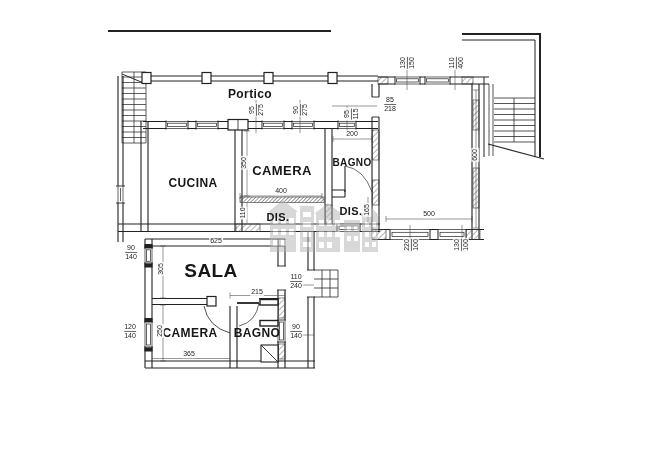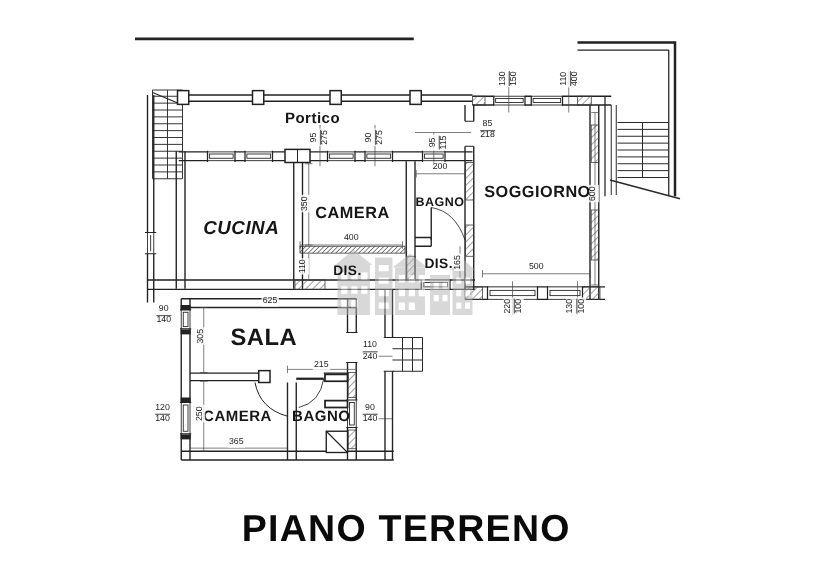--- a/index.html
+++ b/index.html
@@ -2,21 +2,21 @@
 <html><head>
 <meta charset="utf-8">
 <style>
   html,body{margin:0;padding:0;background:#fff;}
   #page{position:relative;width:650px;height:450px;background:#fff;overflow:hidden;
         font-family:"Liberation Sans",sans-serif;}
   #plan-svg{position:absolute;left:0;top:0;}
   .room{position:absolute;transform:translate(-50%,-50%);font-weight:bold;color:#161616;
         letter-spacing:.4px;white-space:nowrap;}
   .lbl-portico{left:250px;top:94px;font-size:12px;}
-  .lbl-cucina{left:193px;top:183px;font-size:15px;font-style:italic;}
+  .lbl-cucina{left:193px;top:183px;font-size:12px;}
   .lbl-camera-top{left:282px;top:170px;font-size:13px;}
   .lbl-bagno-top{left:352px;top:162px;font-size:10px;}
   .lbl-soggiorno{left:430px;top:153px;font-size:13px;}
   .lbl-dis-left{left:278px;top:217px;font-size:11px;}
   .lbl-dis-right{left:351px;top:211px;font-size:11px;}
   .lbl-sala{left:211px;top:271px;font-size:19px;}
   .lbl-camera-lower{left:190px;top:333px;font-size:12px;}
   .lbl-bagno-lower{left:257px;top:333px;font-size:12px;}
   .title{position:absolute;left:325px;top:424px;transform:translate(-50%,-50%);
          font-weight:bold;font-size:30px;letter-spacing:1px;color:#0a0a0a;white-space:nowrap;}
@@ -267,21 +267,20 @@
         <rect x="365" y="242" width="4" height="5"></rect>
           <rect x="372" y="242" width="4" height="5"></rect>
       </g>
     </g>
   </svg>
 
   <div class="room lbl-portico">Portico</div>
   <div class="room lbl-cucina">CUCINA</div>
   <div class="room lbl-camera-top">CAMERA</div>
   <div class="room lbl-bagno-top">BAGNO</div>
-  <div class="room lbl-soggiorno">SOGGIORNO</div>
   <div class="room lbl-dis-left">DIS.</div>
   <div class="room lbl-dis-right">DIS.</div>
   <div class="room lbl-sala">SALA</div>
   <div class="room lbl-camera-lower">CAMERA</div>
   <div class="room lbl-bagno-lower">BAGNO</div>
 
   <div>
       <div class="dim rot" style="left: 256px; top: 110px;"><span>95</span><span class="den">275</span></div>
       <div class="dim rot" style="left: 300px; top: 110px;"><span>90</span><span class="den">275</span></div>
       <div class="dim rot" style="left: 351px; top: 114px;"><span>95</span><span class="den">115</span></div>
@@ -301,14 +300,13 @@
       <div class="dim" style="left: 131px; top: 252px;"><span>90</span><span class="den">140</span></div>
       <div class="dim rot" style="left: 161px; top: 269px;">305</div>
       <div class="dim" style="left: 130px; top: 331px;"><span>120</span><span class="den">140</span></div>
       <div class="dim rot" style="left: 160px; top: 331px;">250</div>
       <div class="dim" style="left: 296px; top: 281px;"><span>110</span><span class="den">240</span></div>
       <div class="dim" style="left: 296px; top: 331px;"><span>90</span><span class="den">140</span></div>
       <div class="dim" style="left: 257px; top: 292px;">215</div>
       <div class="dim" style="left: 189px; top: 354px;">365</div>
     </div>
 
-  <div class="title">PIANO TERRENO</div>
 </div>
 
 </body></html>

